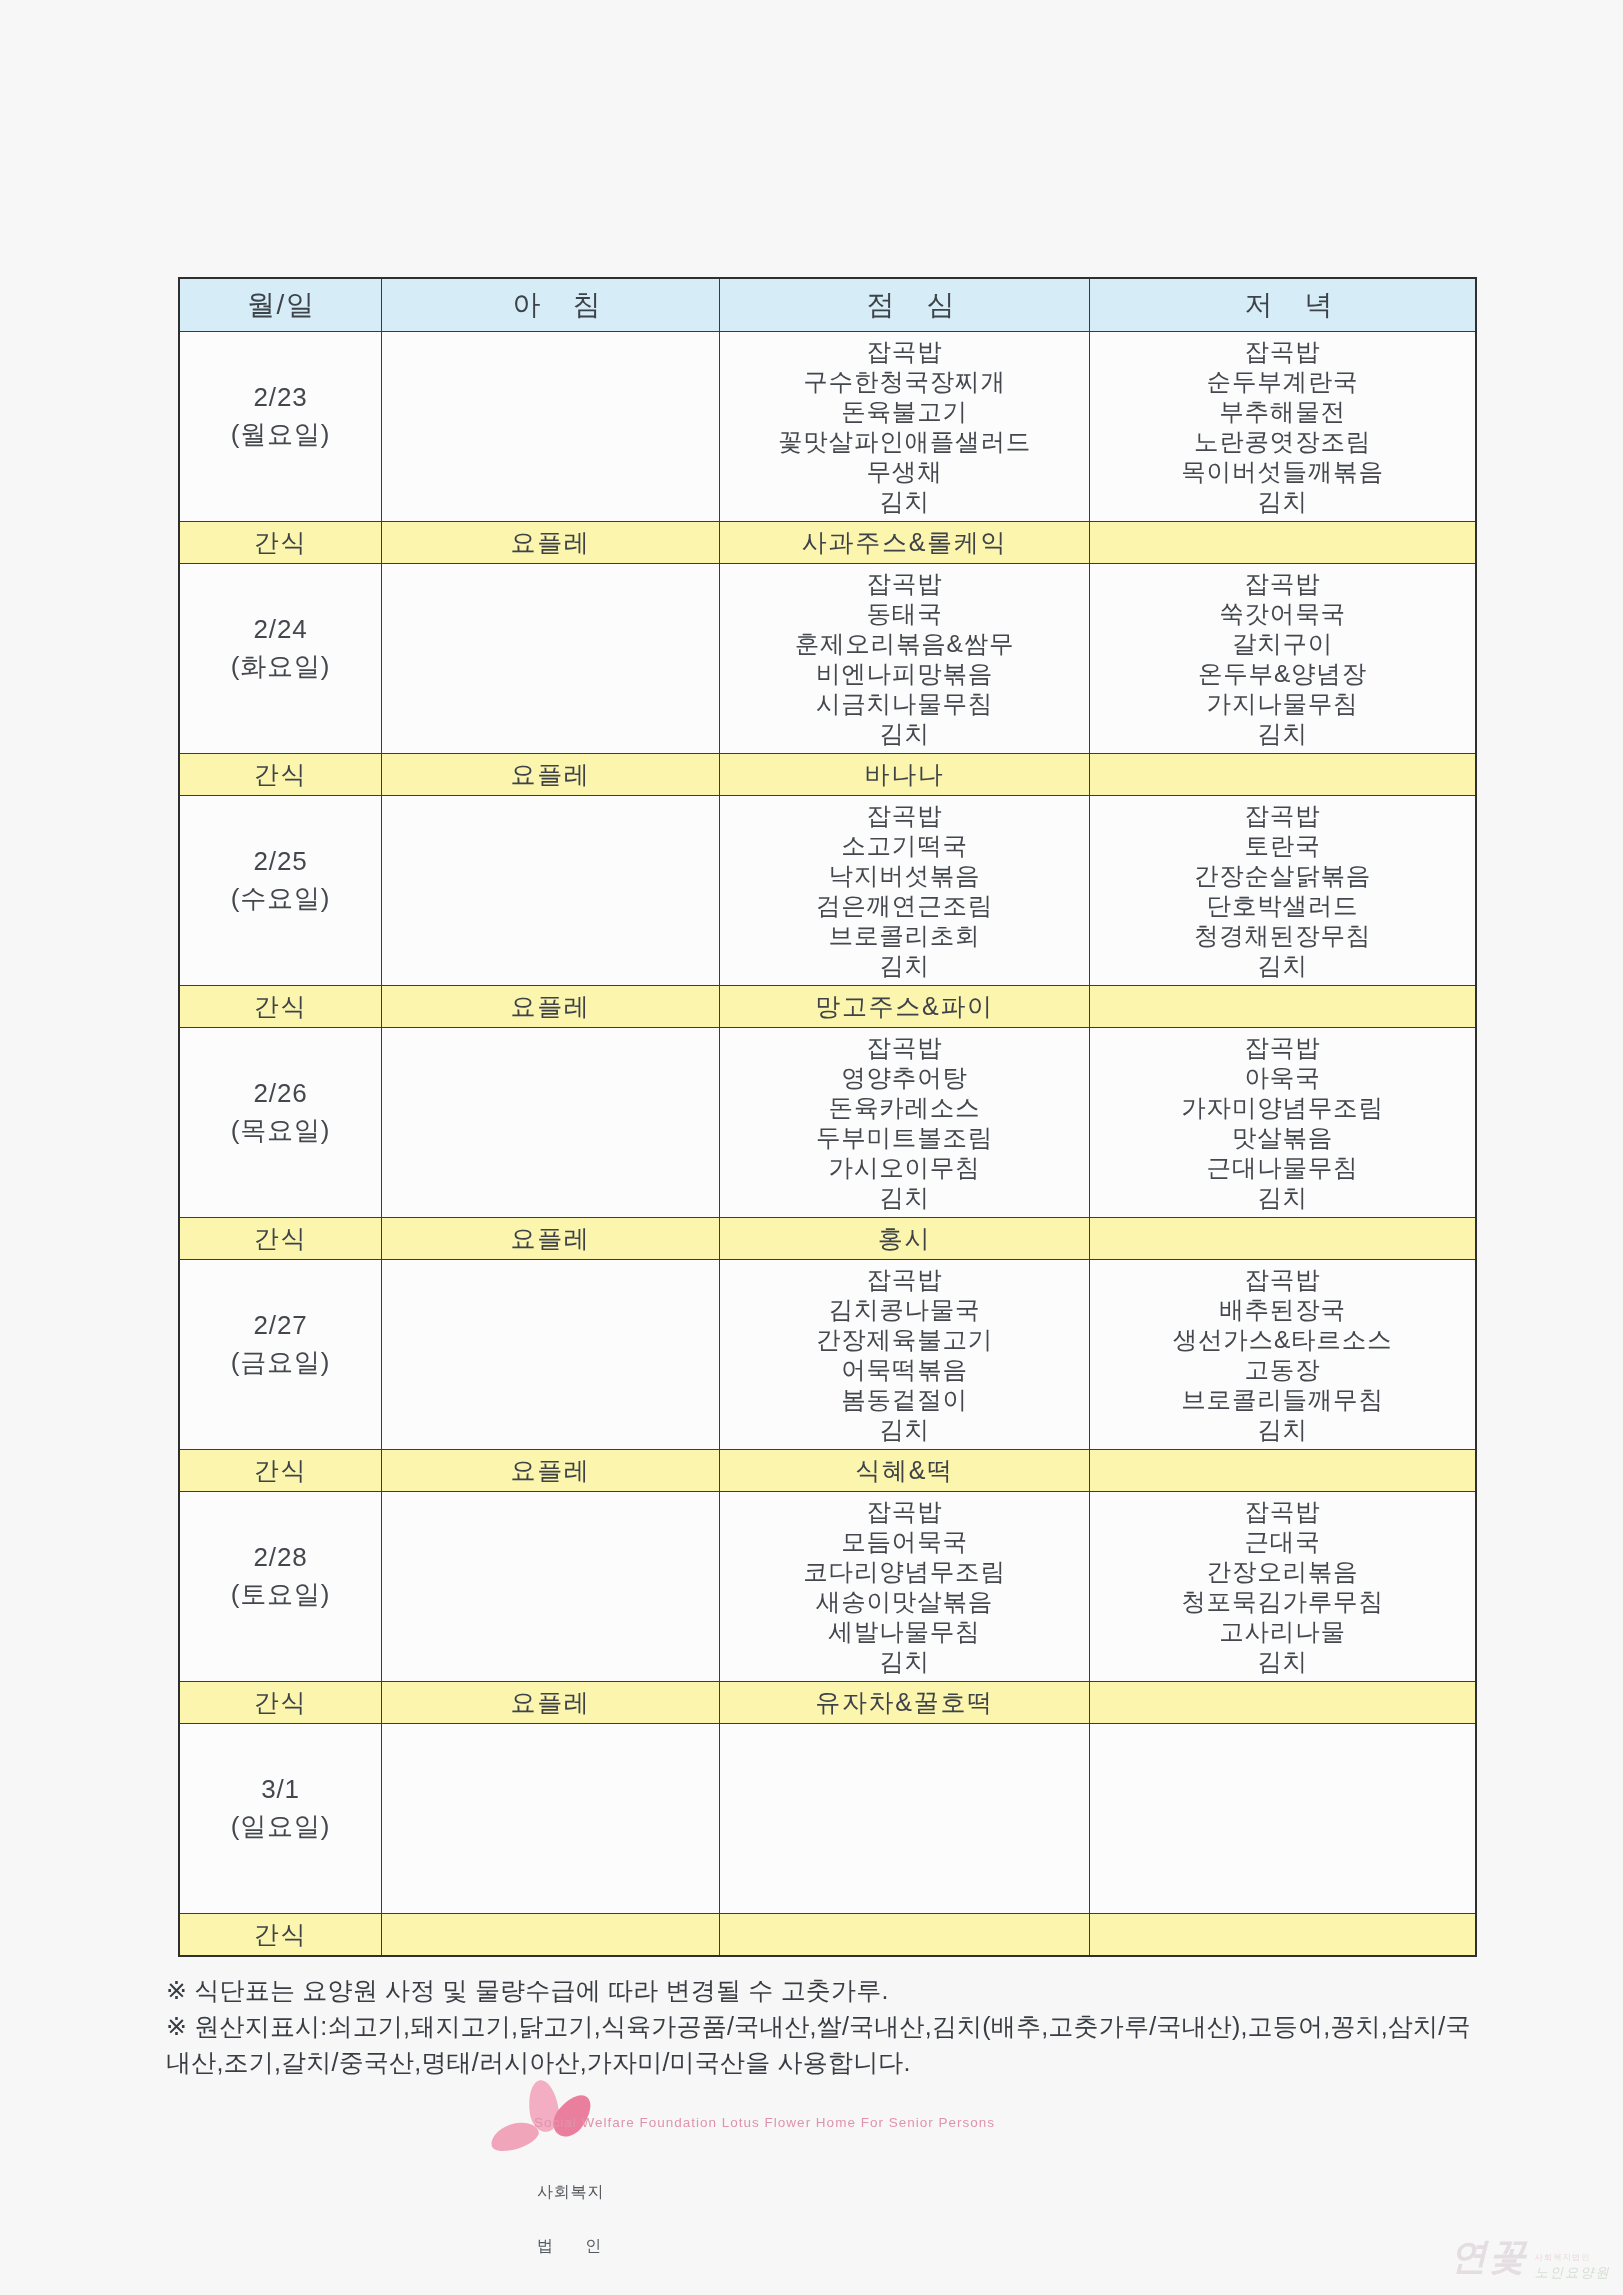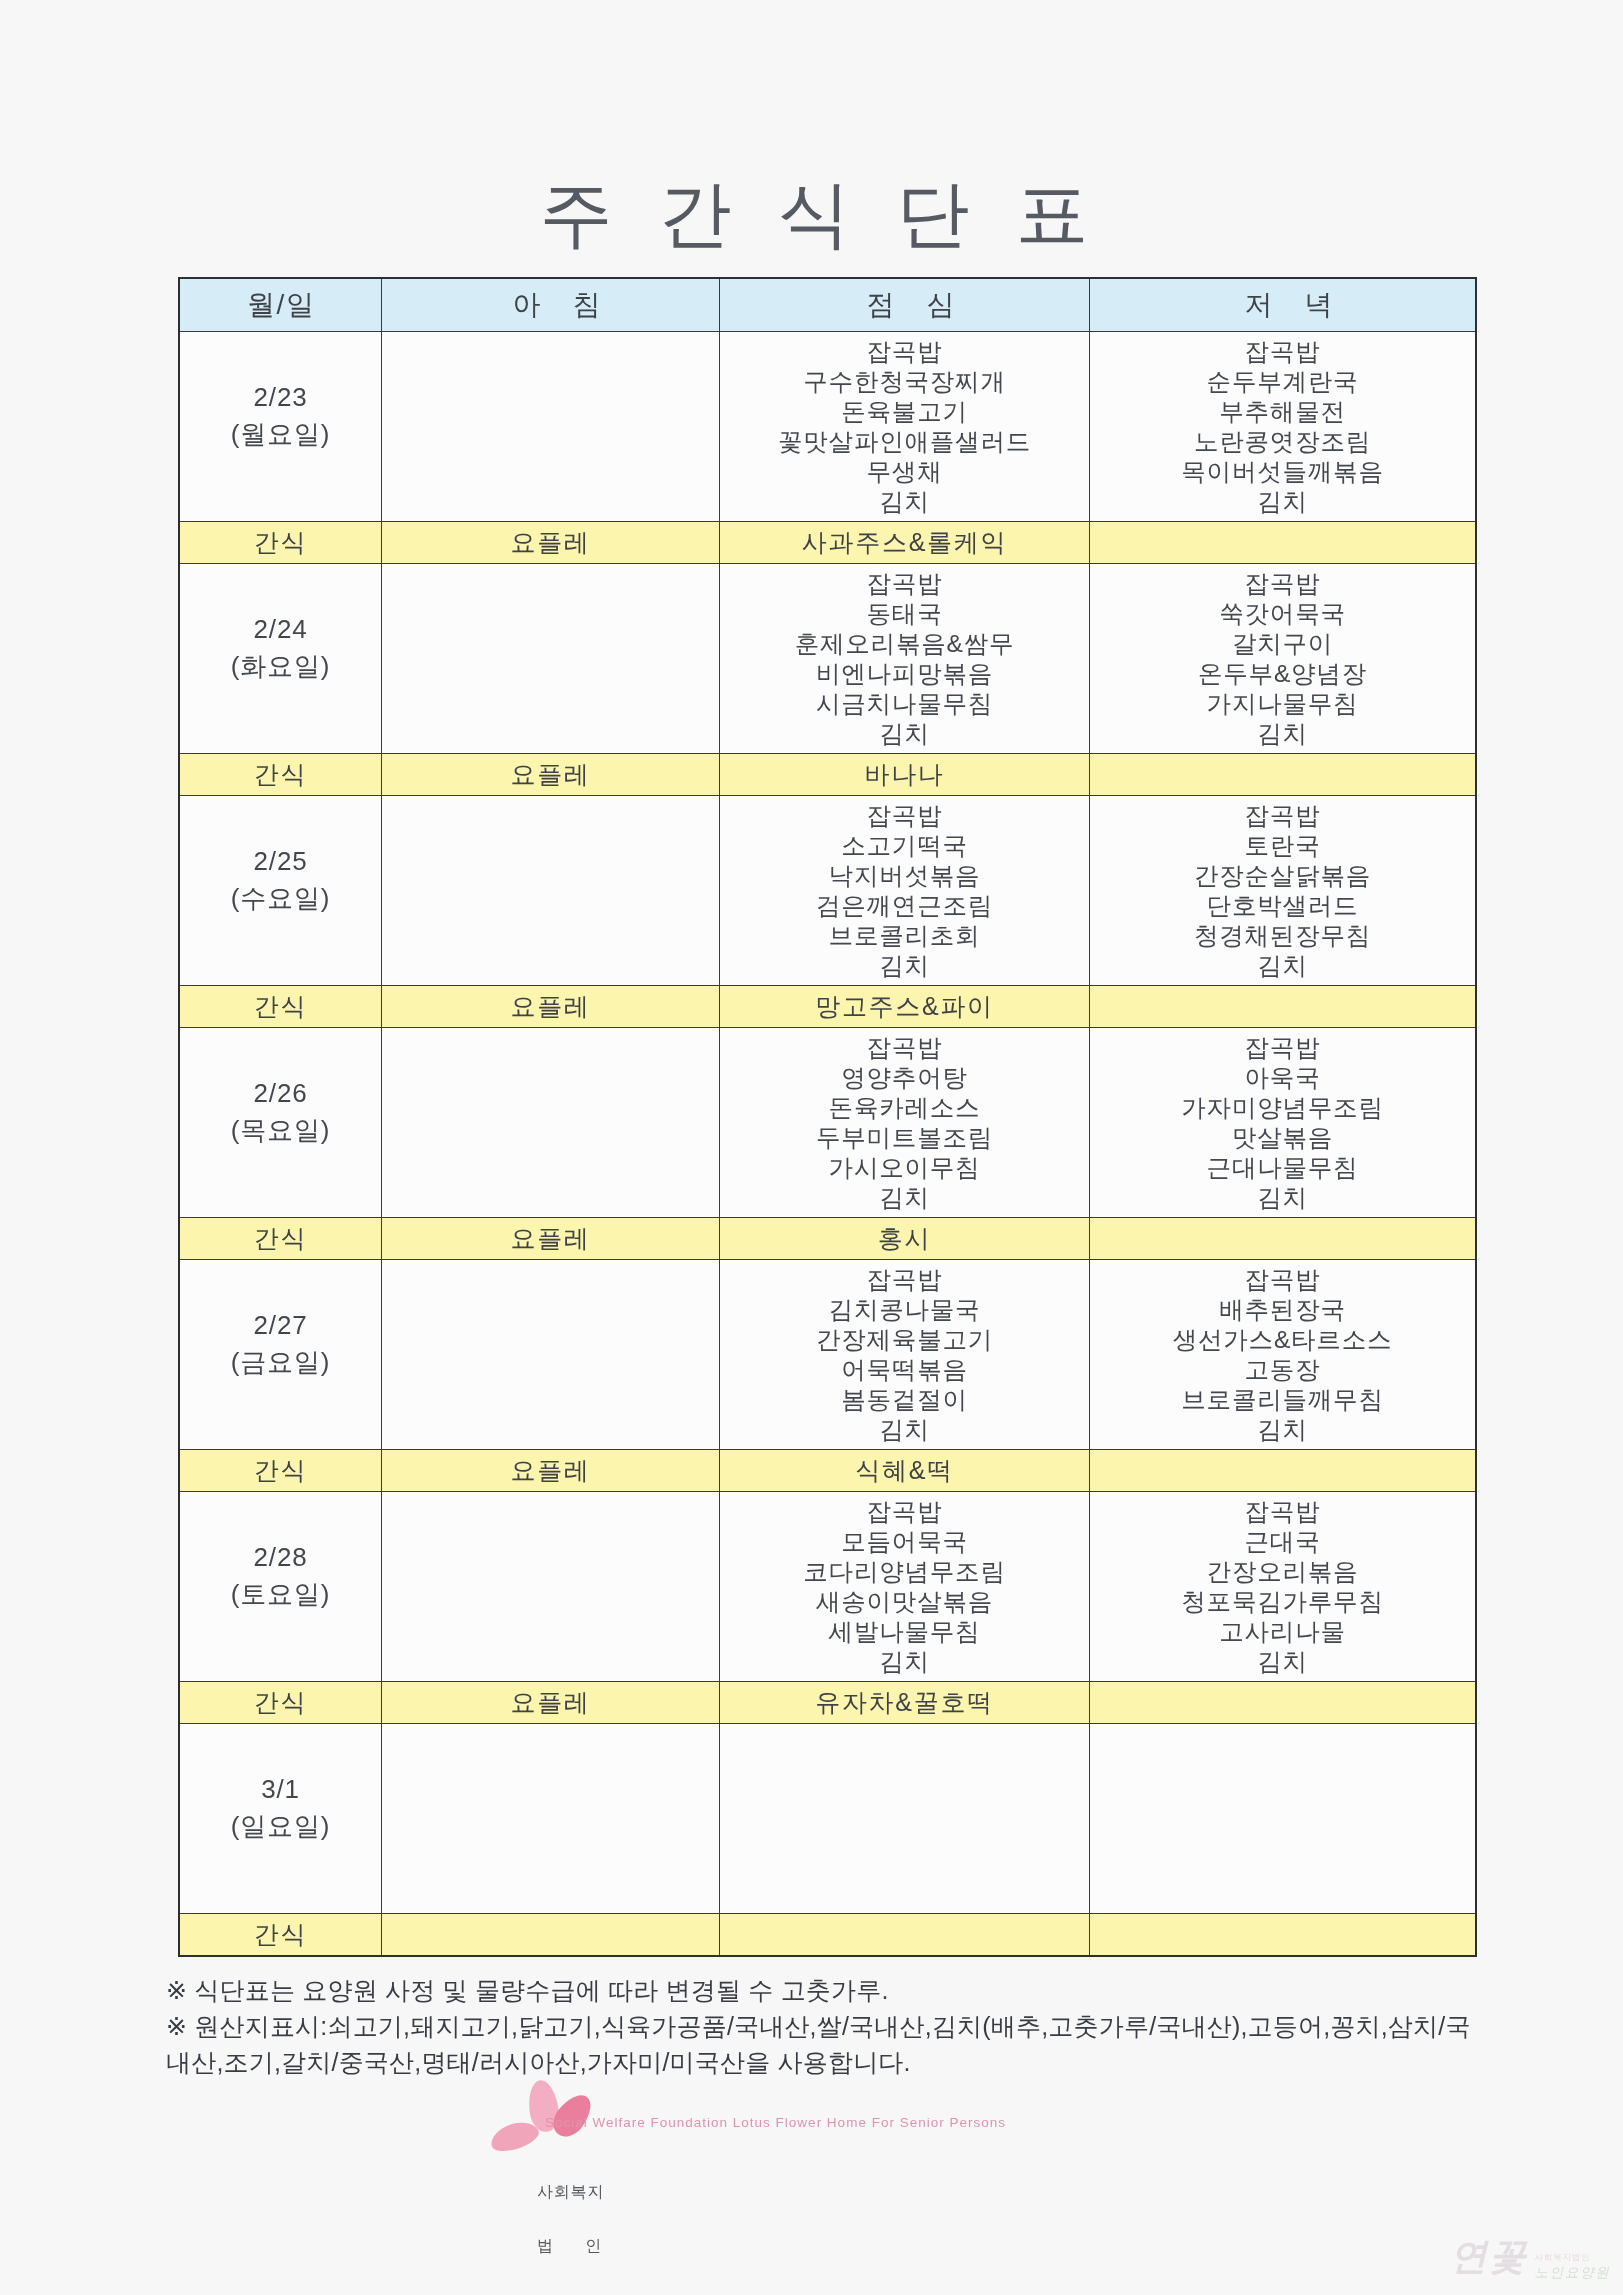--- a/index.html
+++ b/index.html
@@ -58,21 +58,21 @@
   .notes .note-line { white-space:nowrap; }
 
   
   .logo { position:absolute; left:473px; top:2078px; width:643px; height:144px; }
   .flower { position:absolute; left:6.8px; top:1.7px; width:127px; height:85px; }
   .petal { position:absolute; border-radius:50% 50% 50% 50% / 60% 60% 40% 40%; }
   .petal.p1 { width:29px; height:52px; left:49px; top:0;  background:#f3aec3; transform:rotate(-8deg); }
   .petal.p2 { width:29px; height:47px; left:78px; top:12px; background:#ea7f9d; transform:rotate(38deg); }
   .petal.p3 { width:49px; height:25px; left:10px; top:44px; background:#f0a5bb; transform:rotate(-18deg); }
   .logo-en {
-    position:absolute; left:72px; top:37px; white-space:nowrap;
+    position:absolute; left:61px; top:37px; white-space:nowrap;
     font-size:13.5px; letter-spacing:1px; color:#e193ac; font-weight:500;
   }
   .logo-kr { position:absolute; left:64px; top:57px; display:flex; align-items:flex-start; }
   .corp-type { margin-top:12px; margin-right:12px; font-size:16px; line-height:18px; color:#55595e; letter-spacing:0.8px; text-align:left; white-space:pre; }
   .logo-main {
     font-size:39px; font-weight:700; letter-spacing:6px;
     color:#5d6165; white-space:nowrap;
   }
   .logo-main .accent-pink { color:#db86a4; }
   .logo-main .accent-green { color:#94b248; }
@@ -82,21 +82,20 @@
   .wm-script { font-size:37px; font-weight:700; font-style:italic; color:rgba(188,160,178,0.55); letter-spacing:1.7px; display:inline-block; }
   .wm-col { display:inline-block; vertical-align:bottom; margin-left:3.4px; }
   .wm-small { font-size:8.5px; color:rgba(214,150,170,0.6); letter-spacing:0.8px; }
   .wm-green { font-size:13.5px; color:rgba(150,172,142,0.6); letter-spacing:1.7px; font-style:italic; }
 </style>
 </head>
 <body>
 
 <div class="page">
 
-  <div class="doc-title">주간식단표</div>
 
   <div class="menu-table">
 
     <div class="row-header" style="display:contents">
       <div class="cell c0">월/일</div>
       <div class="cell">아 침</div>
       <div class="cell">점 심</div>
       <div class="cell">저 녁</div>
     </div>
 

